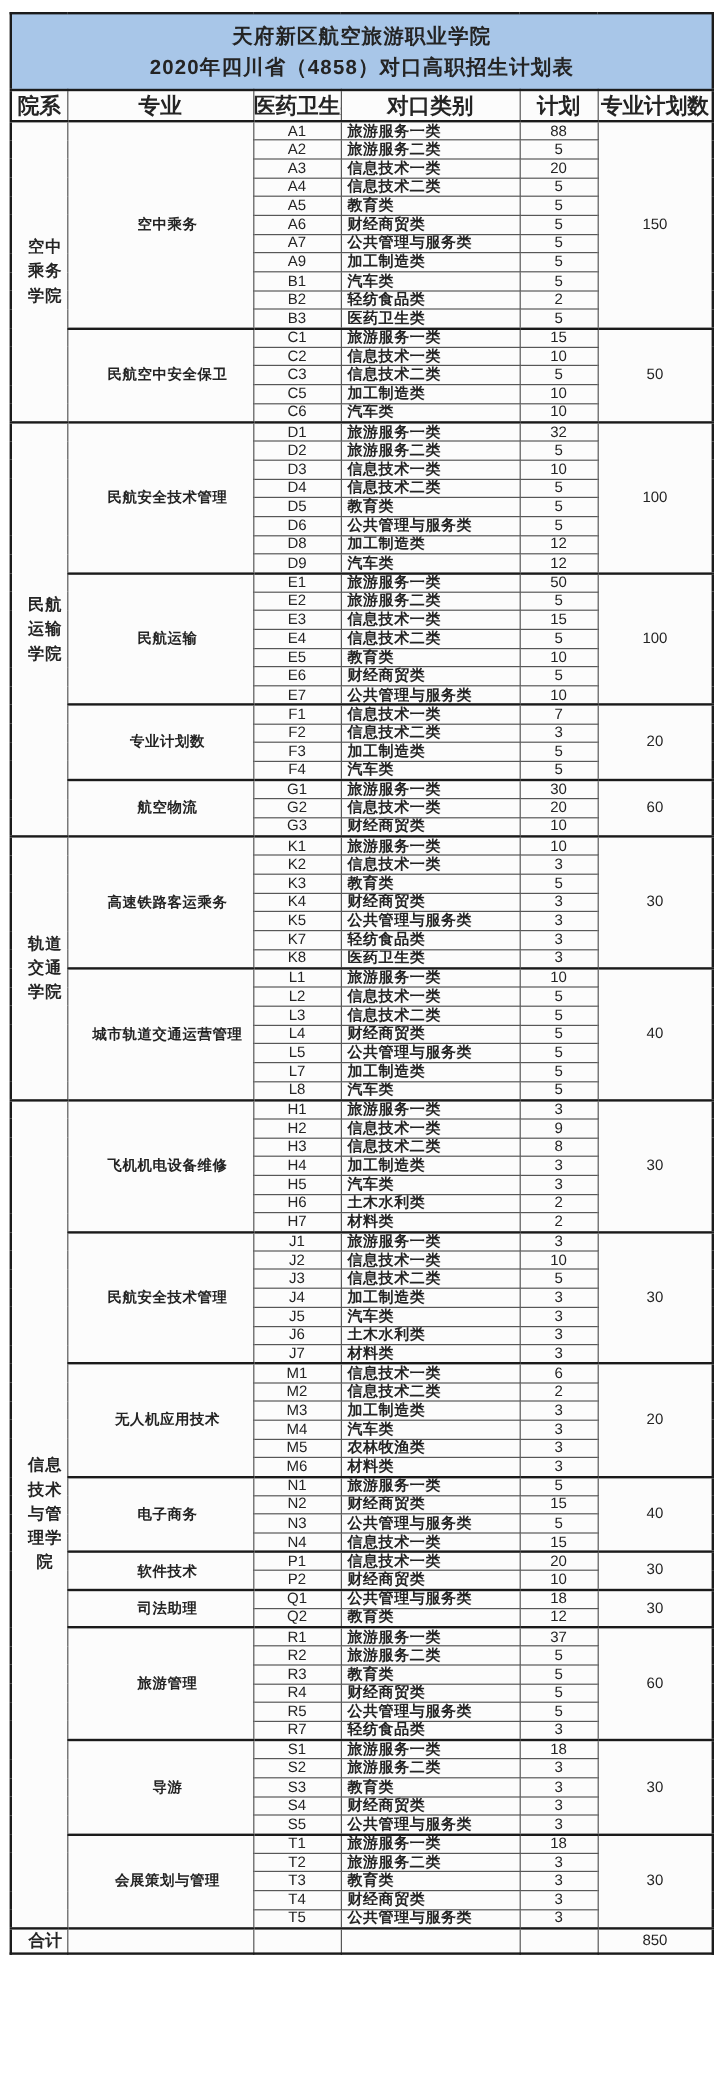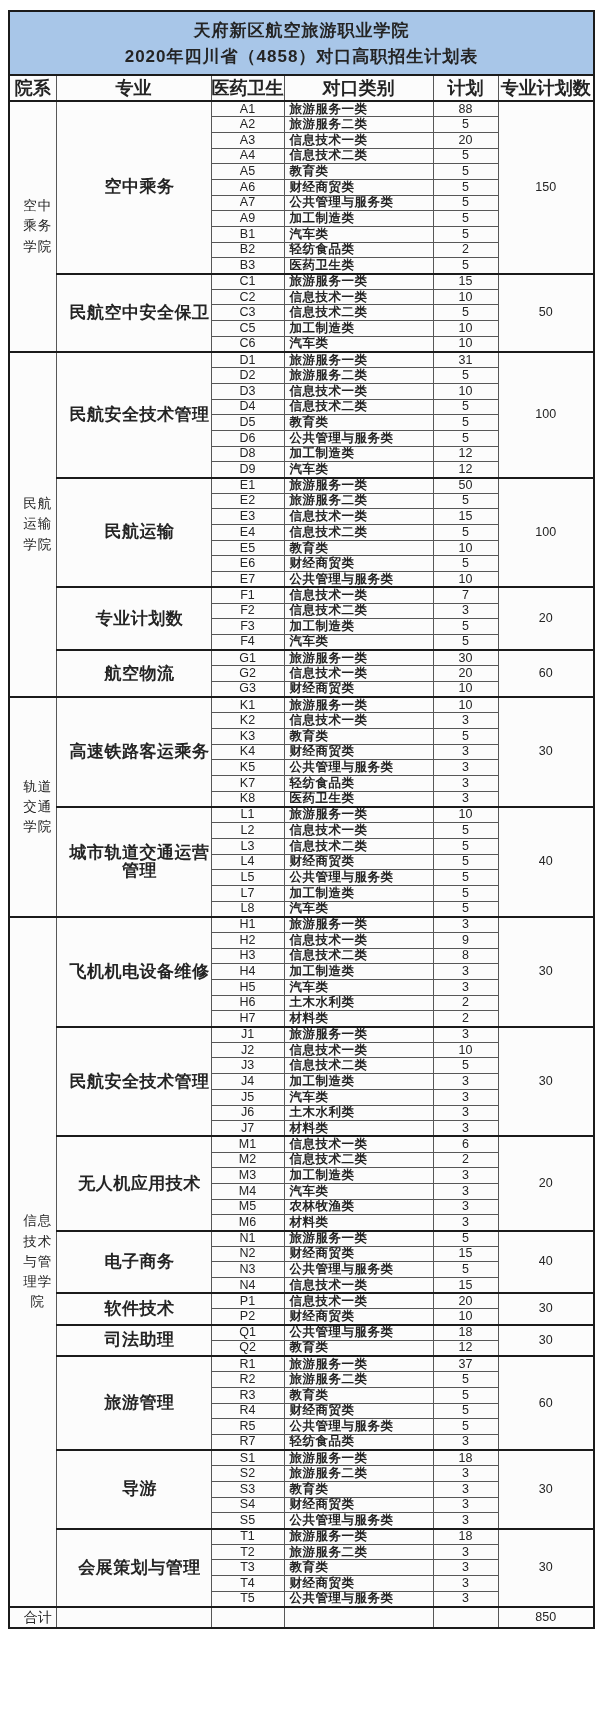--- a/index.html
+++ b/index.html
@@ -48,22 +48,22 @@
     padding: 0;
   }
   td {
     font-size: 12.5px;
     height: 15.7px;
     padding: 0;
     text-align: center;
     line-height: 1.05;
   }
   td.cat  { text-align: left; padding-left: 5px; font-weight: bold; letter-spacing: 0.5px; }
-  td.major{ font-weight: bold; font-size: 17px; letter-spacing: 0.5px; white-space: normal; padding-left: 12px; }
-  td.dept { font-weight: normal; font-size: 13.5px; vertical-align: middle; white-space: normal; padding-left: 10px; }
+  td.major{ font-weight: bold; font-size: 12px; letter-spacing: 0.5px; white-space: normal; padding-left: 12px; }
+  td.dept { font-weight: bold; font-size: 13.5px; vertical-align: middle; white-space: normal; padding-left: 10px; }
   .dept-text {
     display: inline-block;
     width: 30px;
     word-break: break-all;
     line-height: 1.5;
     letter-spacing: 1px;
     text-align: center;
   }
   td.code, td.num, td.total { font-weight: normal; }
   .grp { border-top: 2px solid var(--bd); }
@@ -183,21 +183,21 @@
         <tr>
           <td class="code">C6</td>
           <td class="cat">汽车类</td>
           <td class="num">10</td>
         </tr>
         <tr>
           <td class="dept grp" rowspan="22"><span class="dept-text">民航运输学院</span></td>
           <td class="major grp" rowspan="8">民航安全技术管理</td>
           <td class="code grp">D1</td>
           <td class="cat grp">旅游服务一类</td>
-          <td class="num grp">31</td>
+          <td class="num grp">32</td>
           <td class="total grp" rowspan="8">100</td>
         </tr>
         <tr>
           <td class="code">D2</td>
           <td class="cat">旅游服务二类</td>
           <td class="num">5</td>
         </tr>
         <tr>
           <td class="code">D3</td>
           <td class="cat">信息技术一类</td>

